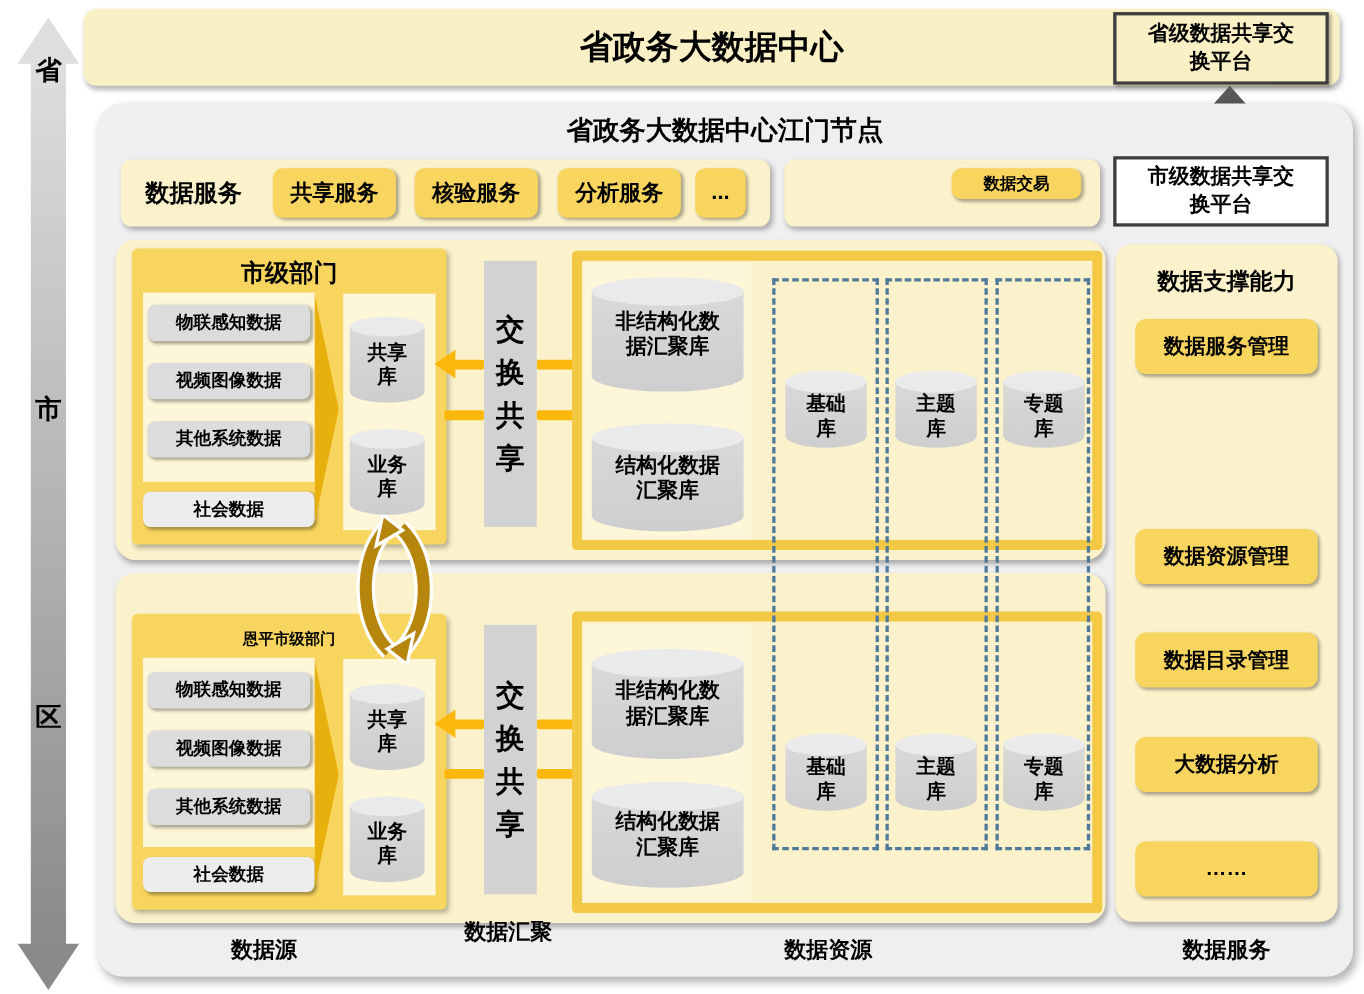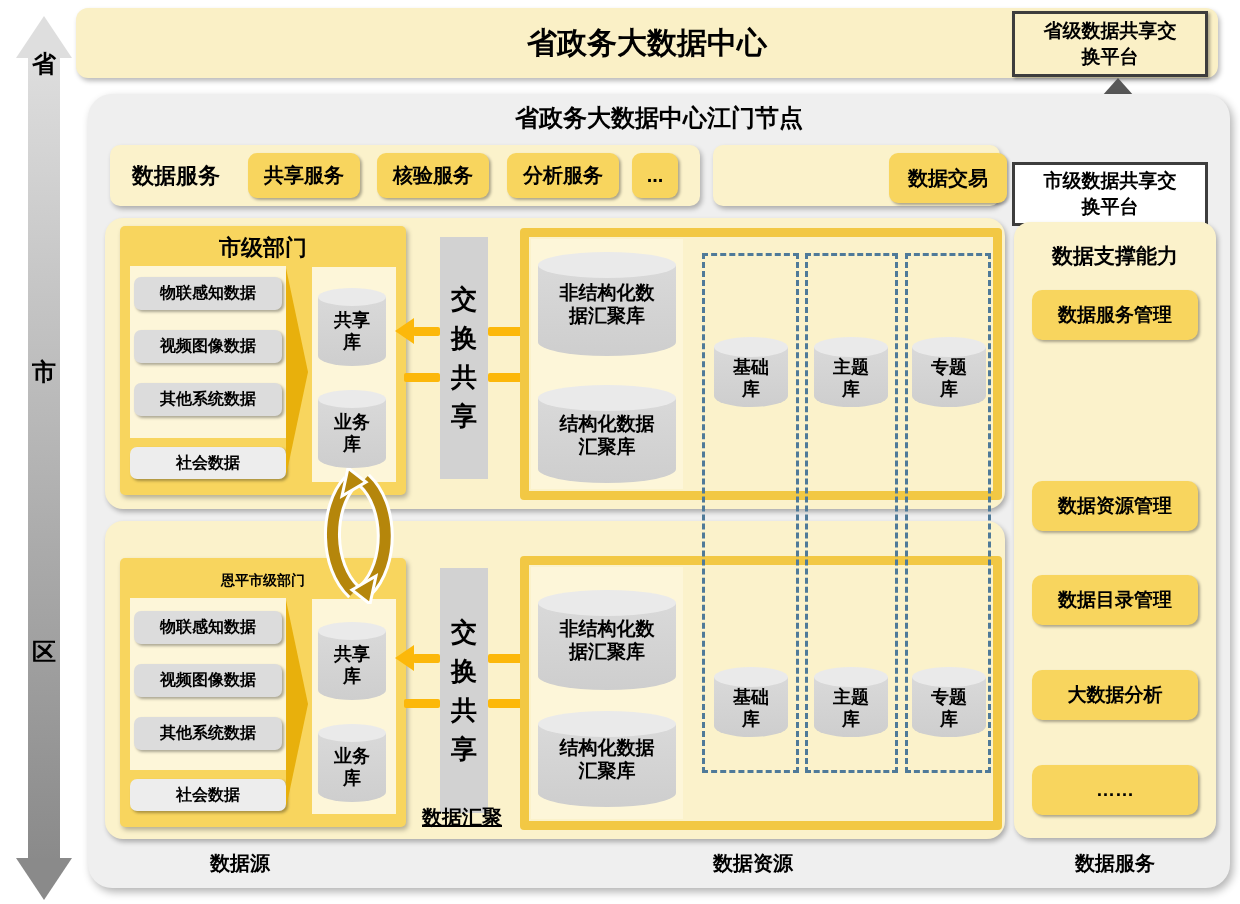--- a/index.html
+++ b/index.html
@@ -84,24 +84,24 @@
 
   <div class="abs cream shadow" style="left:110px;top:145px;width:590px;height:61px;border-radius:10px;">
     <span class="abs bold" style="left:22px;top:16px;font-size:22px;">数据服务</span>
     <div class="abs ybtn ctr shadow-sm" style="left:138px;top:8px;width:112px;height:45px;font-size:20px;">共享服务</div>
     <div class="abs ybtn ctr shadow-sm" style="left:267px;top:8px;width:112px;height:45px;font-size:20px;">核验服务</div>
     <div class="abs ybtn ctr shadow-sm" style="left:397px;top:8px;width:112px;height:45px;font-size:20px;">分析服务</div>
     <div class="abs ybtn ctr shadow-sm" style="left:522px;top:8px;width:46px;height:45px;font-size:20px;">...</div>
   </div>
 
   <div class="abs cream shadow" style="left:713px;top:145px;width:287px;height:61px;border-radius:10px;">
-    <div class="abs ybtn ctr shadow-sm" style="left:152px;top:8px;width:118px;height:50px;font-size:20px;margin-left:24px;">数据交易</div>
-  </div>
-
-  <div class="abs platform ctr ml" style="left:1012px;top:142px;width:196px;height:64px;background:#FFFFFF;margin-top:20px;">市级数据共享交
+    <div class="abs ybtn ctr shadow-sm" style="left:152px;top:8px;width:118px;height:28px;font-size:15px;">数据交易</div>
+  </div>
+
+  <div class="abs platform ctr ml" style="left:1012px;top:142px;width:196px;height:64px;background:#FFFFFF;">市级数据共享交
 换平台</div>
 
   <div class="abs cream shadow" style="left:105px;top:218px;width:900px;height:291px;border-radius:18px;"></div>
 
   <div class="abs cream shadow" style="left:105px;top:521px;width:900px;height:318px;border-radius:18px;"></div>
 
   <div class="abs dept-panel shadow" style="left:120px;top:226px;width:286px;height:269px;">
     <div class="abs bold" style="left:0;top:4px;width:100%;height:36px;line-height:36px;text-align:center;font-size:22px;">市级部门</div>
     <div class="abs inner-cream" style="left:10px;top:40px;width:156px;height:172px;"></div>
     <div class="abs pill ctr shadow-sm" style="left:14px;top:51px;width:148px;height:33px;">物联感知数据</div>
@@ -264,17 +264,17 @@
   <div class="abs cream shadow" style="left:1014px;top:222px;width:202px;height:616px;border-radius:16px;">
     <div class="abs bold" style="left:0;top:20px;width:100%;text-align:center;font-size:21px;">数据支撑能力</div>
     <div class="abs ybtn ctr shadow-sm" style="left:18px;top:68px;width:166px;height:50px;font-size:19px;border-radius:10px;">数据服务管理</div>
     <div class="abs ybtn ctr shadow-sm" style="left:18px;top:259px;width:166px;height:50px;font-size:19px;border-radius:10px;">数据资源管理</div>
     <div class="abs ybtn ctr shadow-sm" style="left:18px;top:353px;width:166px;height:50px;font-size:19px;border-radius:10px;">数据目录管理</div>
     <div class="abs ybtn ctr shadow-sm" style="left:18px;top:448px;width:166px;height:50px;font-size:19px;border-radius:10px;">大数据分析</div>
     <div class="abs ybtn ctr shadow-sm" style="left:18px;top:543px;width:166px;height:50px;font-size:19px;border-radius:10px;">……</div>
   </div>
 
   <div class="abs stage-label" style="left:180px;top:850px;width:120px;">数据源</div>
-  <div class="abs stage-label" style="left:402px;top:804px;width:120px;text-decoration:underline;">数据汇聚</div>
+  <div class="abs stage-label" style="left:402px;top:834px;width:120px;">数据汇聚</div>
   <div class="abs stage-label" style="left:693px;top:850px;width:120px;">数据资源</div>
   <div class="abs stage-label" style="left:1055px;top:850px;width:120px;">数据服务</div>
 
 </div>
 
 </body></html>

